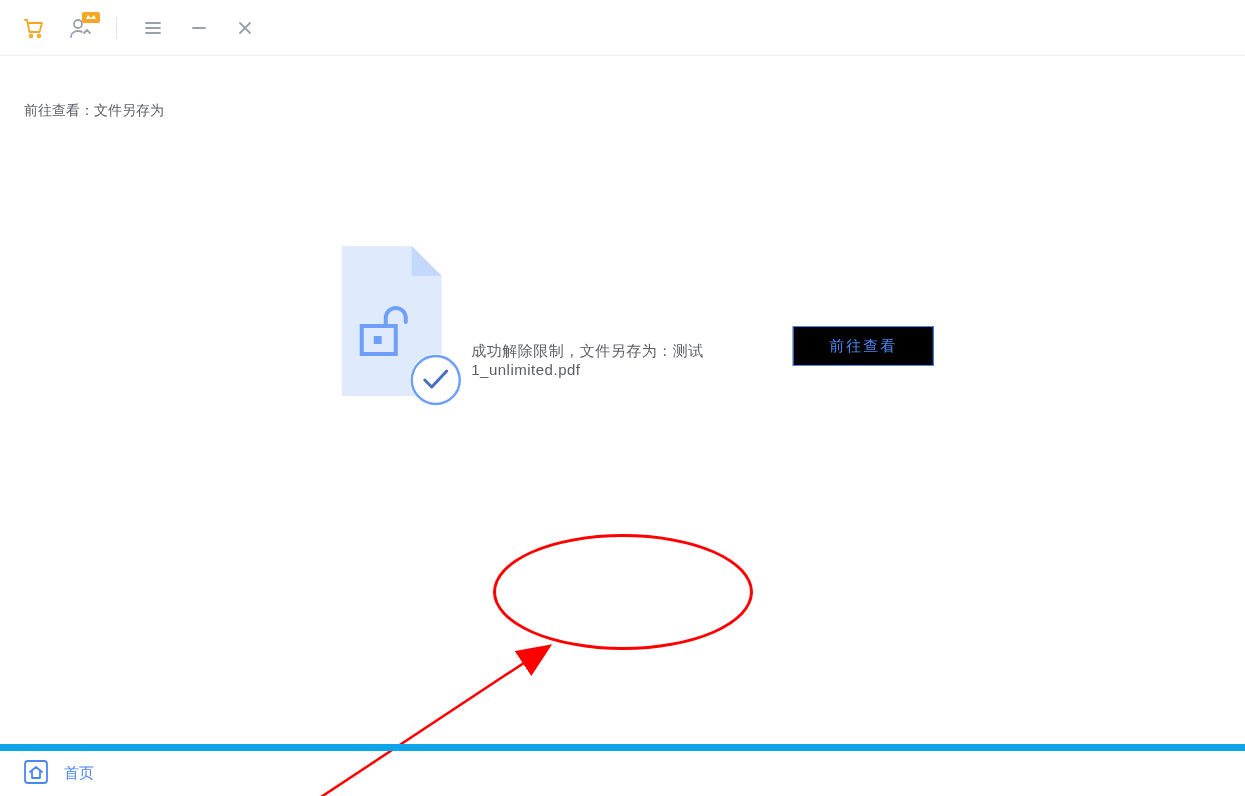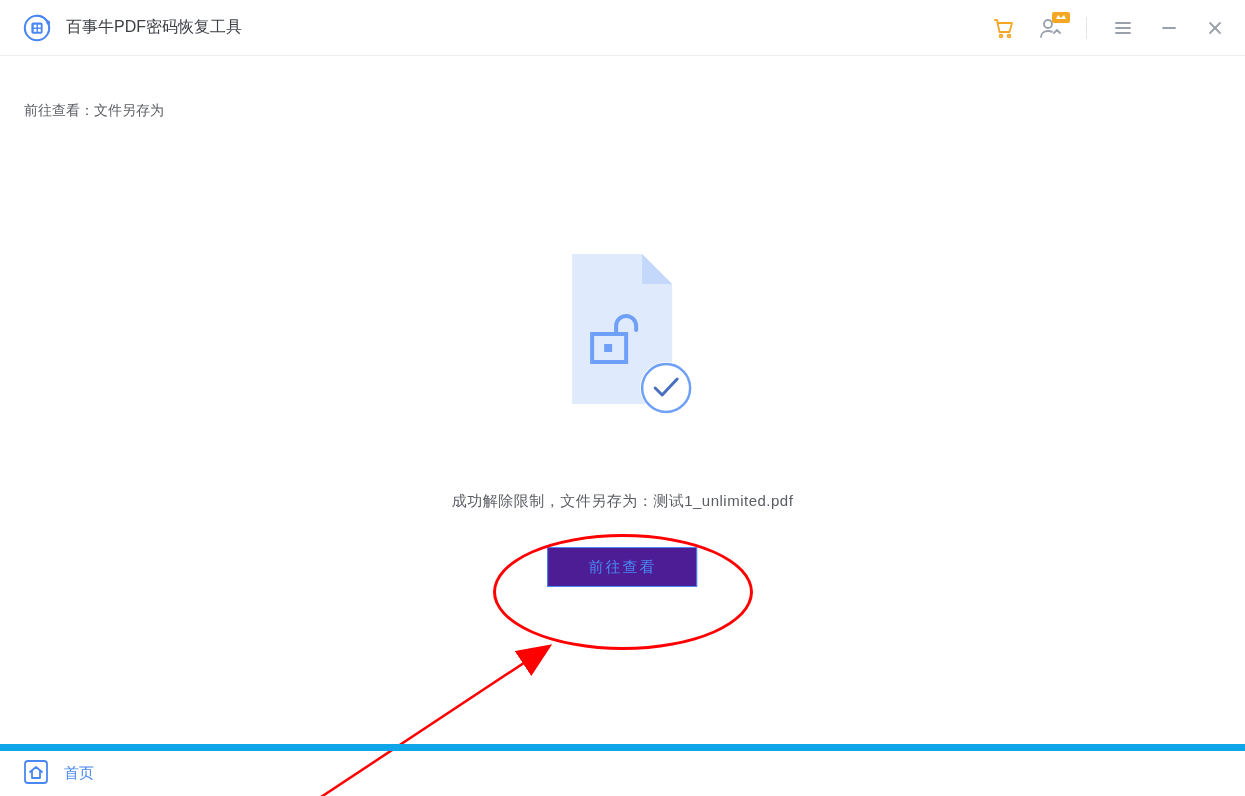--- a/index.html
+++ b/index.html
@@ -21,27 +21,27 @@
     .logo-wrap { width: 30px; height: 30px; position: relative; }
     .app-title { font-size: 16px; color: #3b3f45; font-weight: 400; }
     .title-right { display: flex; align-items: center; gap: 22px; }
     .title-right svg { display: block; }
     .vdiv { width: 1px; height: 22px; background: #e3e5ea; margin: 0 2px; }
 
     
     .main { position: relative; height: calc(100% - 56px - 52px); }
     .mode-line { position: absolute; left: 24px; top: 46px; font-size: 14px; color: #5a5d63; }
     .center-col {
-      position: absolute; left: 50%; top: 188px; transform: translateX(-50%);
-      display: flex; flex-direction: column; align-items: center;
+      position: absolute; left: 50%; top: 180px; transform: translateX(-50%);
+      display: flex; flex-direction: row; align-items: center;
     }
     .result-text { margin-top: 64px; font-size: 15px; color: #5a5d63; letter-spacing: .5px; }
     .view-btn {
       margin-top: 36px; width: 150px; height: 40px;
-      border: 1px solid #4a87f2; background: #4c1d95;
+      border: 1px solid #4a87f2; background: #000000;
       color: #4a87f2; font-size: 15px; cursor: pointer;
       display: flex; align-items: center; justify-content: center;
       letter-spacing: 2px;
     }
     
     .anno-ellipse {
       position: absolute; left: 50%; top: 478px; transform: translateX(-50%);
       width: 260px; height: 116px; border: 3px solid #ff0000; border-radius: 50%;
       pointer-events: none;
     }
@@ -54,35 +54,20 @@
       display: flex; align-items: center; padding-left: 22px; gap: 14px;
     }
     .home-link { color: #4a87f2; font-size: 15px; cursor: pointer; }
 
     .icon-btn { cursor: pointer; display: flex; align-items: center; justify-content: center; width: 24px; height: 24px; }
   </style>
 </head>
 <body>
 
 <div class="titlebar">
-  <div class="title-left">
-    <span class="logo-wrap">
-      <svg viewBox="0 0 32 32" width="30" height="30">
-        <circle cx="16" cy="16" r="13" fill="none" stroke="#4a87f2" stroke-width="2.2"></circle>
-        <path d="M16 3 A13 13 0 0 1 29 16" fill="none" stroke="#4a87f2" stroke-width="2.2"></path>
-        <rect x="10" y="10" width="12" height="12" rx="2" fill="#4a87f2"></rect>
-        <rect x="12.5" y="12.5" width="3" height="3" fill="#fff"></rect>
-        <rect x="17" y="12.5" width="3" height="3" fill="#fff"></rect>
-        <rect x="12.5" y="17" width="3" height="3" fill="#fff"></rect>
-        <rect x="17" y="17" width="3" height="3" fill="#fff"></rect>
-        <circle cx="28" cy="10" r="2" fill="#4a87f2"></circle>
-      </svg>
-    </span>
-    <span class="app-title">百事牛PDF密码恢复工具</span>
-  </div>
 
   <div class="title-right">
     <span class="icon-btn">
       <svg width="24" height="24" viewBox="0 0 24 24" fill="none" stroke="#f5a623" stroke-width="1.8" stroke-linecap="round" stroke-linejoin="round">
         <path d="M3 4h2l2.5 12h10l2.5-9H7"></path>
         <circle cx="9" cy="20" r="1.4"></circle>
           <circle cx="17" cy="20" r="1.4"></circle>
       </svg>
     </span>
     <span class="icon-btn" style="position:relative;">

